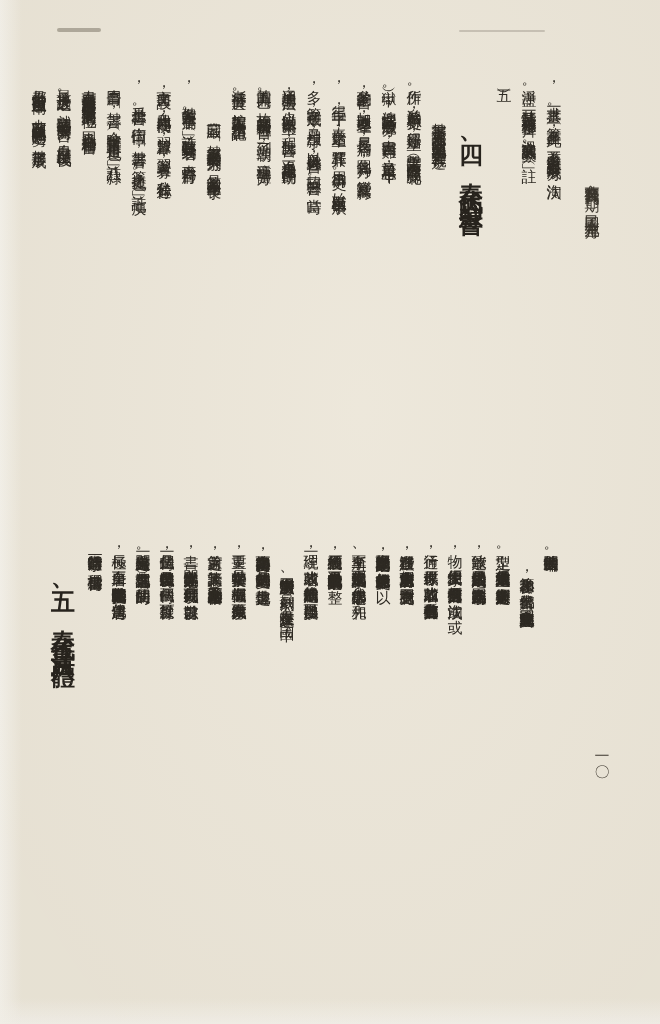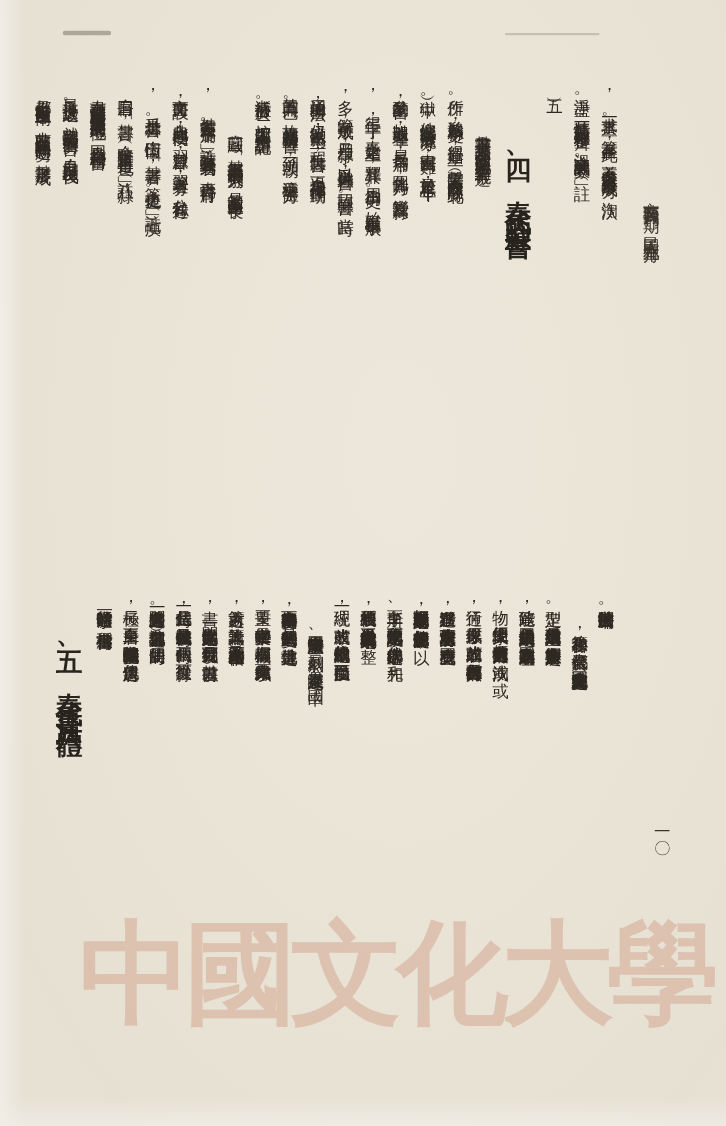--- a/index.html
+++ b/index.html
@@ -120,15 +120,14 @@
       <div class="col">重要，是在文字轉變中，握有一個樞機，一方面結束秦代以</div>
       <div class="col">前之古篆，（無論大篆、小篆）又一方面則產生了草書和楷</div>
       <div class="col">書，開出一條近代文字之先路。我們可以見得到，隸書以前</div>
       <div class="col">是一個時代，隸書以後又是一個時代，兩個時代，可從篆隸</div>
       <div class="col">之間畫出一道分界線。（註九）隸書這個名稱，使用的時間</div>
       <div class="col">極長，自秦至唐，雖然實際上字體的變化極大，但唐代還將</div>
       <div class="col">當時通行的字體—楷書稱爲隸書。</div>
       <div class="col heading">五、秦代書法八體</div>
     </div>
 
-  <div id="watermark">中國文化大學</div>
 
 </div>
 
 </body></html>

